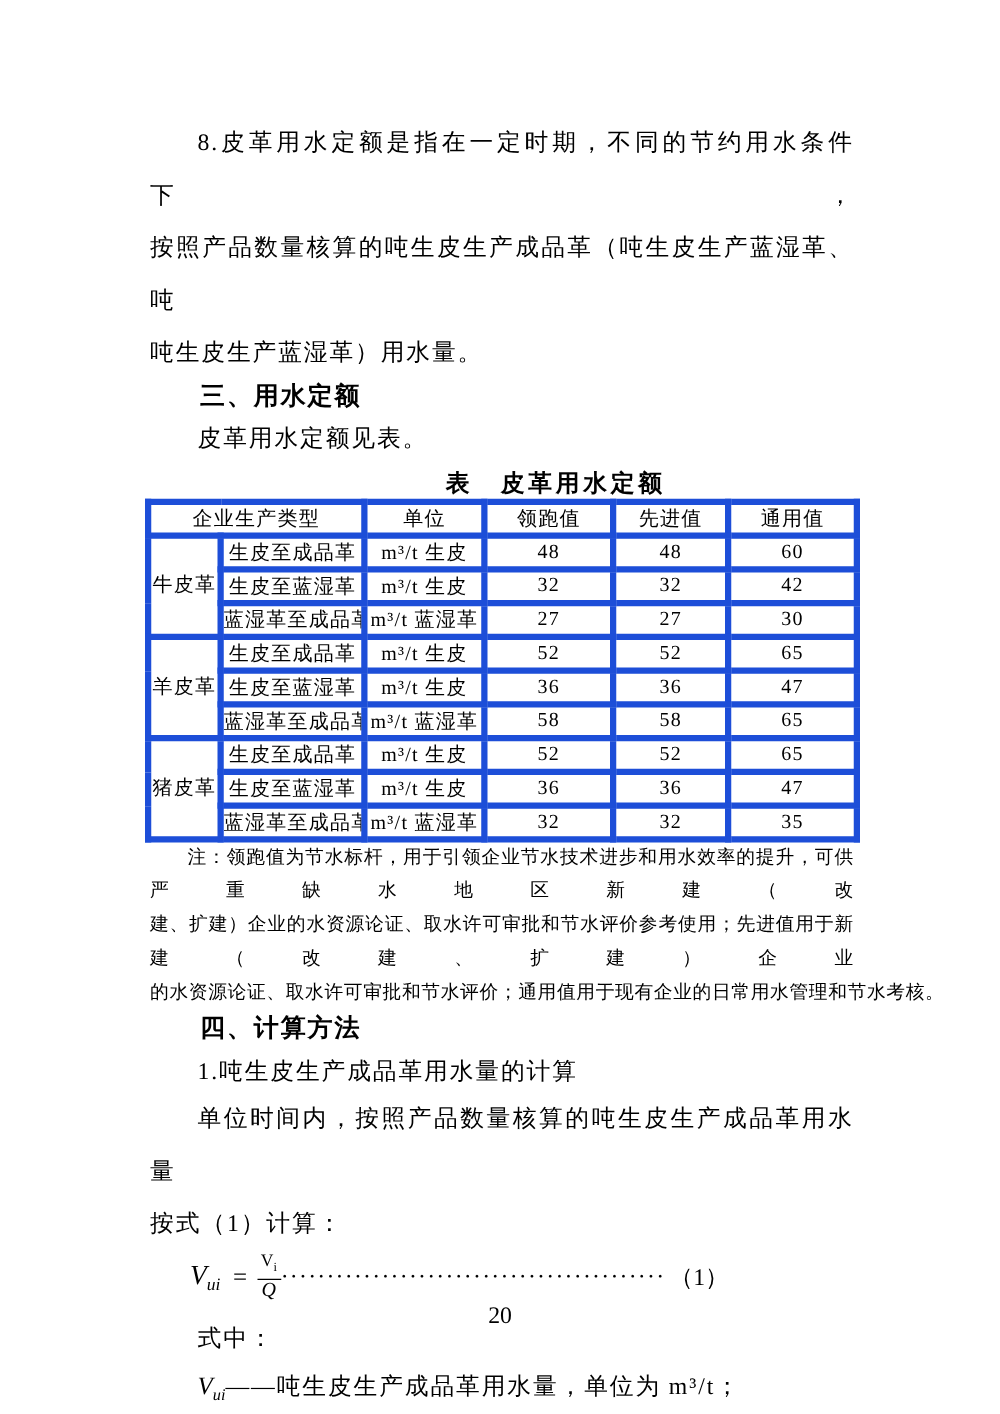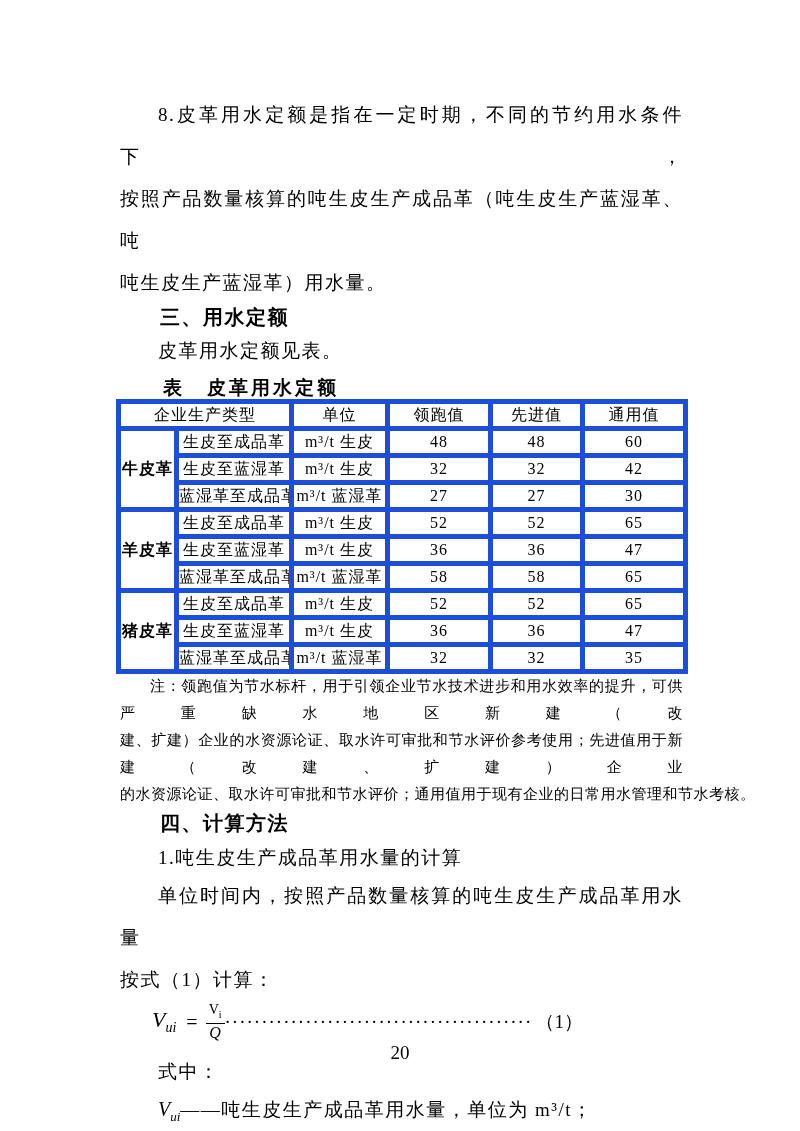--- a/index.html
+++ b/index.html
@@ -37,20 +37,21 @@
     line-height:42px;
     letter-spacing:1.5px;
     text-indent:2em;
   }
   .caption{
     font-family:"Liberation Sans","DejaVu Sans",sans-serif;
     font-weight:bold;
     font-size:19px;
     line-height:30px;
     letter-spacing:3px;
+    text-align:center;
     position:relative;
     left:43px;
   }
   table.quota{
     border-collapse:collapse;
     table-layout:fixed;
     width:567px;
     margin-left:-4px;
   }
   table.quota td{
@@ -61,21 +62,20 @@
     height:22px;
     padding:0;
     letter-spacing:1px;
     white-space:nowrap;
     overflow:hidden;
   }
   td.cat{
     white-space:normal;
     line-height:20px;
     padding:0 8px;
-    font-weight:bold;
   }
   .note-ln{
     font-size:15px;
     line-height:27px;
     letter-spacing:0.5px;
     white-space:nowrap;
   }
   .note-just{
     white-space:normal;
     text-align:justify;
@@ -116,21 +116,21 @@
   <div class="content">
 
 
     <div style="margin-top:10px;">
       <div class="ln just indent">8.皮革用水定额是指在一定时期，不同的节约用水条件下，</div>
       <div class="ln just">按照产品数量核算的吨生皮生产成品革（吨生皮生产蓝湿革、吨</div>
       <div class="ln">吨生皮生产蓝湿革）用水量。</div>
     </div>
 
     <div class="heading" style="margin-top:-8px;">三、用水定额</div>
-    <div class="ln indent" style="margin-top:-7px;font-family:Liberation Mono, monospace;">皮革用水定额见表。</div>
+    <div class="ln indent" style="margin-top:-7px;">皮革用水定额见表。</div>
     <div class="caption">表　皮革用水定额</div>
 
     <table class="quota" style="margin-top:-4px;">
       <colgroup>
         <col style="width:58px">
           <col style="width:115px">
           <col style="width:96px">
         <col style="width:103px">
           <col style="width:92px">
           <col style="width:103px">

